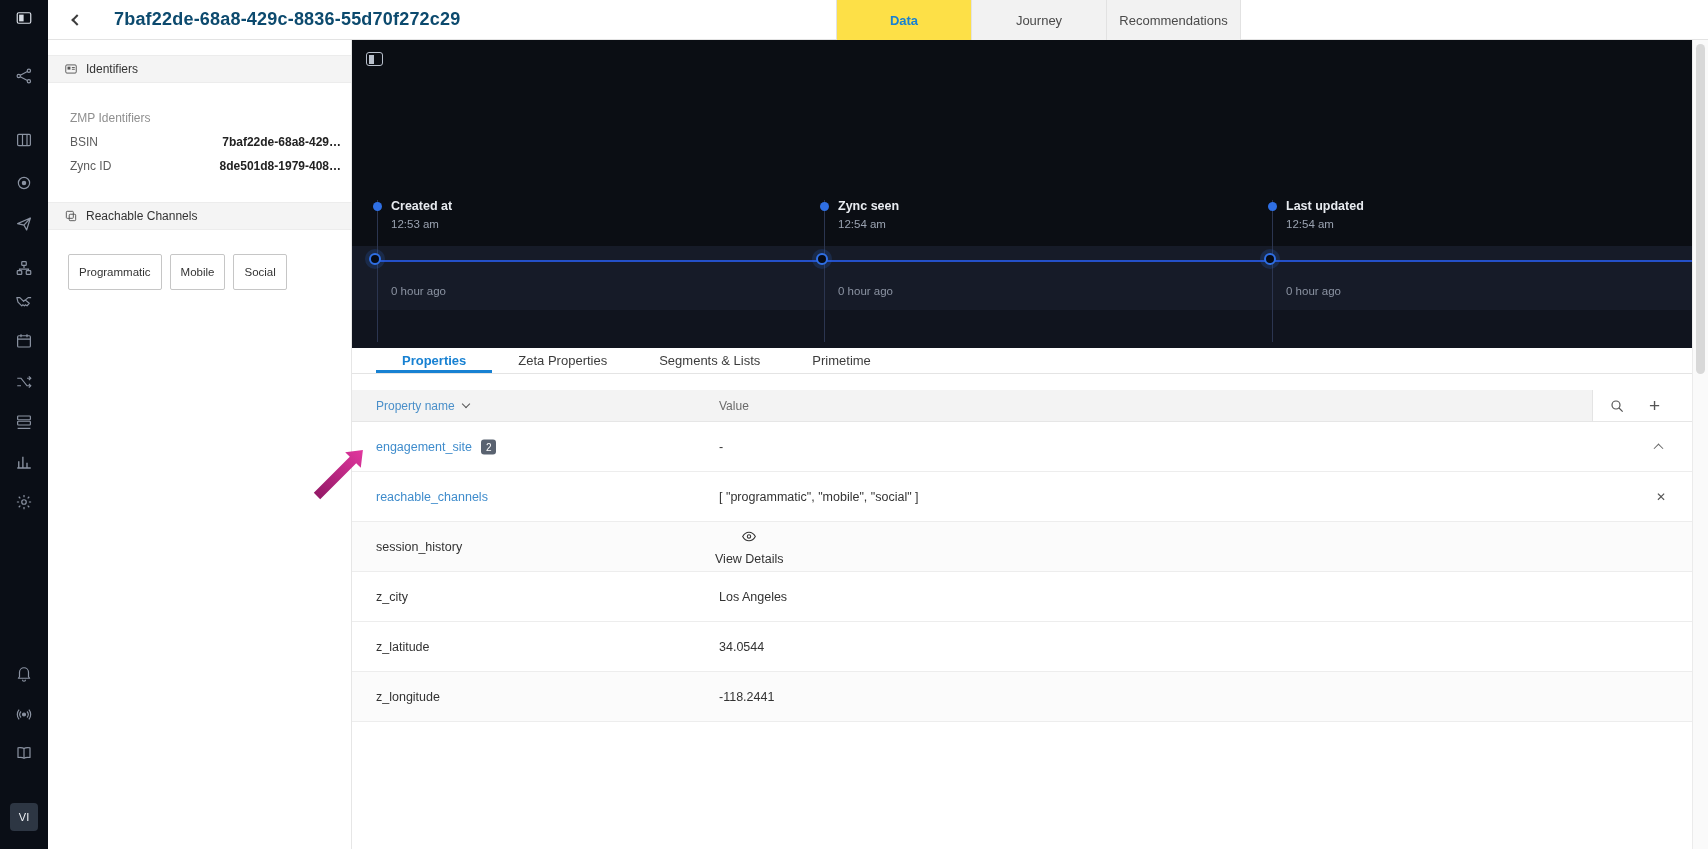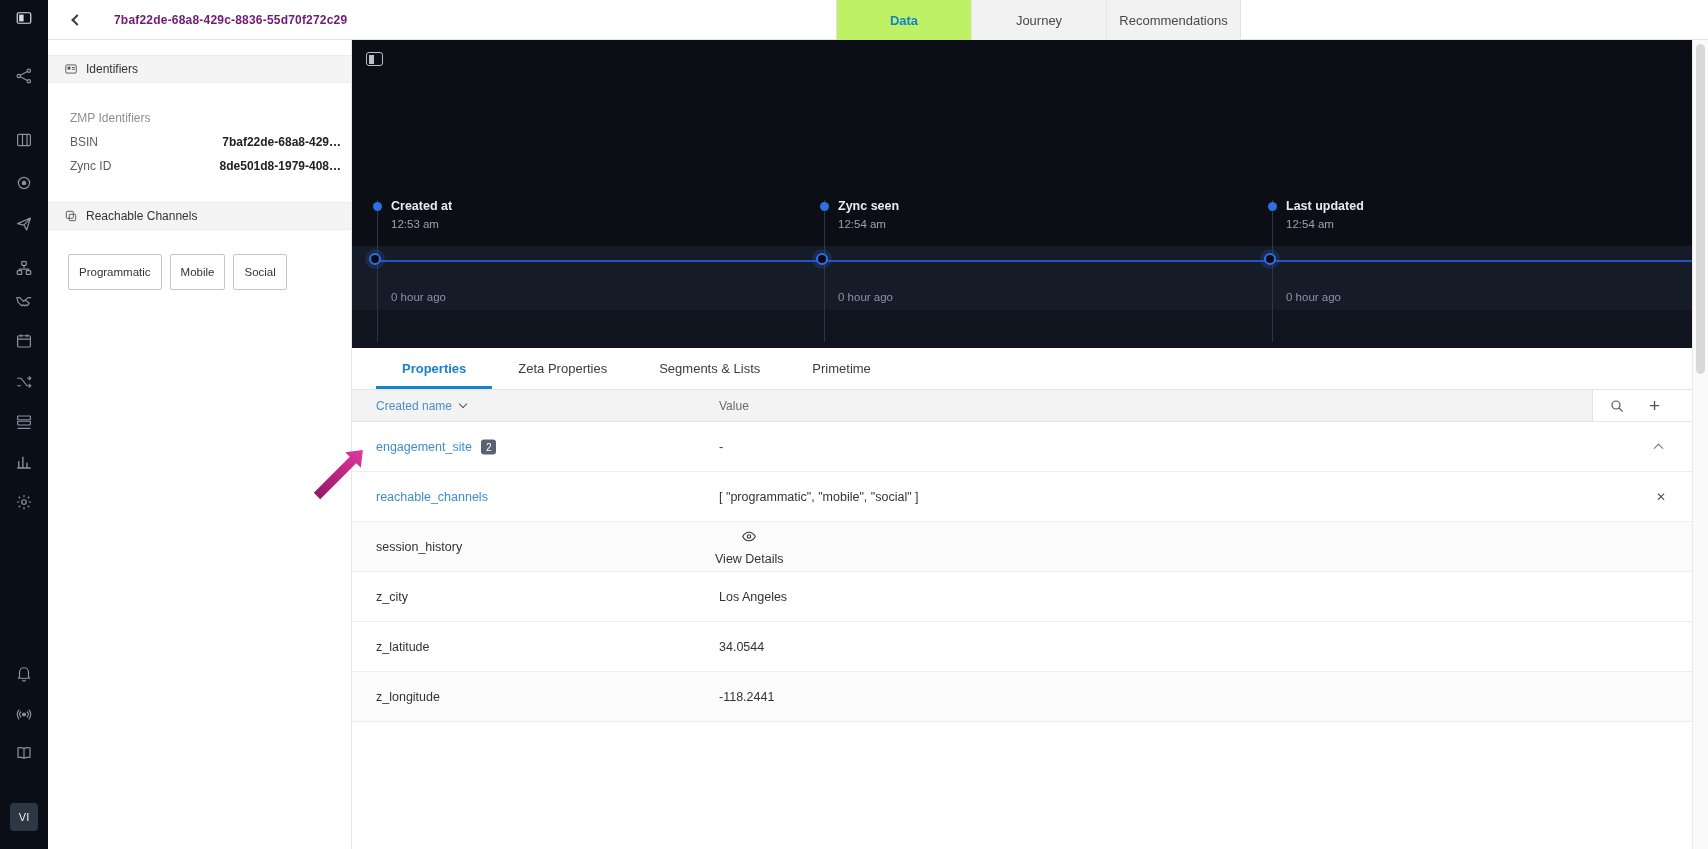--- a/index.html
+++ b/index.html
@@ -10,25 +10,25 @@
   .rail { position:absolute; left:0; top:0; width:48px; height:849px; background:#0a0e16; z-index:6; }
   .rail-icon { position:absolute; left:12px; width:24px; height:24px; display:flex; align-items:center; justify-content:center; color:#8b93a2; cursor:pointer; }
   .rail-icon svg { width:18px; height:18px; }
   .rail-icon.logo { color:#d9dee6; }
   .rail-avatar { position:absolute; left:10px; top:803px; width:28px; height:28px; background:#2d3643; color:#eef1f5; border-radius:4px; display:flex; align-items:center; justify-content:center; font-size:11px; cursor:pointer; }
 
   
   .topbar { position:absolute; left:48px; top:0; width:1660px; height:40px; background:#fff; border-bottom:1px solid #e3e3e3; display:flex; align-items:center; z-index:5; }
   .back-btn { margin-left:16px; width:22px; height:22px; display:flex; align-items:center; justify-content:center; cursor:pointer; }
   .back-chev { width:8px; height:8px; border-left:2px solid #3c3c3c; border-bottom:2px solid #3c3c3c; transform:rotate(45deg); margin-left:3px; }
-  .page-title { margin-left:28px; font-size:12px; font-weight:bold; color:#701a75; letter-spacing:.2px; }
+  .page-title { margin-left:28px; font-size:18px; font-weight:bold; color:#0c4a6e; letter-spacing:.2px; }
   .top-tabs { position:absolute; left:788px; top:0; height:40px; display:flex; }
   .top-tab { width:135px; height:40px; display:flex; align-items:center; justify-content:center; font-size:13px; color:#4a4a4a; background:#f2f2f2; border-left:1px solid #e2e2e2; cursor:pointer; }
   .top-tab:last-child { border-right:1px solid #e2e2e2; }
-  .top-tab.active { background:#bef264; color:#1781d2; font-weight:bold; }
+  .top-tab.active { background:#fde047; color:#1781d2; font-weight:bold; }
 
   
   .left-panel { position:absolute; left:48px; top:40px; width:304px; height:809px; background:#fff; border-right:1px solid #e6e6e6; z-index:4; }
   .section-bar { height:28px; background:#f4f4f4; border-top:1px solid #ececec; border-bottom:1px solid #ececec; display:flex; align-items:center; gap:8px; padding:0 16px; font-size:12px; color:#333; }
   .section-bar svg { width:14px; height:14px; color:#555; }
   .bar1 { margin-top:15px; }
   .bar2 { margin-top:29px; }
   .group-title { margin:28px 0 0 22px; font-size:12px; color:#8f8f8f; }
   .id-row { display:flex; justify-content:space-between; align-items:center; margin:10px 10px 0 22px; font-size:12px; }
   .id-label { color:#5c5c5c; }
@@ -43,24 +43,24 @@
   .collapse-icon { position:absolute; left:14px; top:12px; width:17px; height:14px; border:1.5px solid #b9c0cc; border-radius:3px; cursor:pointer; }
   .collapse-icon::before { content:""; position:absolute; left:1.5px; top:1.5px; bottom:1.5px; width:5px; background:#b9c0cc; }
   .tl-line { position:absolute; left:25px; right:0; top:220px; height:2px; background:#2450c8; }
   .tl-event { position:absolute; top:0; bottom:0; width:0; }
   .ev1 { left:25px; } .ev2 { left:472px; } .ev3 { left:920px; }
   .tl-vline { position:absolute; left:0; top:160px; height:142px; width:1px; background:#2b3550; }
   .tl-dot-small { position:absolute; left:-4px; top:162px; width:9px; height:9px; border-radius:50%; background:#2f6fe4; }
   .tl-dot-big { position:absolute; left:-8px; top:213px; width:12px; height:12px; border-radius:50%; background:#060b16; border:2px solid #2f6fe4; box-shadow:0 0 0 4px rgba(47,111,228,.18); cursor:pointer; }
   .tl-title { position:absolute; left:14px; top:159px; font-size:12.5px; font-weight:bold; color:#e8ebf0; white-space:nowrap; }
   .tl-time { position:absolute; left:14px; top:178px; font-size:11.5px; color:#9aa2b0; white-space:nowrap; }
-  .tl-ago { position:absolute; left:14px; top:245px; font-size:11.5px; color:#8b93a2; white-space:nowrap;margin-top:6px; }
-
-  
-  .detail-tabs { position:absolute; left:352px; top:348px; width:1340px; height:42px; background:#fff; border-bottom:1px solid #e4e4e4; display:flex; align-items:stretch; padding-left:24px; }
+  .tl-ago { position:absolute; left:14px; top:245px; font-size:11.5px; color:#8b93a2; white-space:nowrap; }
+
+  
+  .detail-tabs { position:absolute; left:352px; top:348px; width:1340px; height:26px; background:#fff; border-bottom:1px solid #e4e4e4; display:flex; align-items:stretch; padding-left:24px; }
   .detail-tab { display:flex; align-items:center; padding:0 26px; font-size:13px; color:#3c3c3c; cursor:pointer; position:relative; }
   .detail-tab.active { color:#1781d2; font-weight:bold; }
   .detail-tab.active::after { content:""; position:absolute; left:0; right:0; bottom:0; height:3px; background:#1781d2; }
 
   
   .table-header { position:absolute; left:352px; top:390px; width:1340px; height:32px; display:flex; }
   .th-main { flex:1; background:#f3f3f3; border-bottom:1px solid #e6e6e6; position:relative; display:flex; align-items:center; }
   .th-name { position:absolute; left:24px; font-size:12px; color:#4a8fc9; display:flex; align-items:center; cursor:pointer; }
   .sort-caret { width:6px; height:6px; border-right:1.5px solid #555; border-bottom:1.5px solid #555; transform:rotate(45deg); display:inline-block; margin-left:8px; margin-top:-3px; }
   .th-value { position:absolute; left:367px; font-size:12px; color:#6b6b6b; }
@@ -275,21 +275,21 @@
   <nav class="detail-tabs">
     <div class="detail-tab active">Properties</div>
     <div class="detail-tab">Zeta Properties</div>
     <div class="detail-tab">Segments &amp; Lists</div>
     <div class="detail-tab">Primetime</div>
   </nav>
 
   <div class="table-header">
     <div class="th-main">
       <span class="th-name">
-        <span>Created name</span>
+        <span>Property name</span>
         <span class="sort-caret"></span>
       </span>
       <span class="th-value">Value</span>
     </div>
     <div class="th-tools">
       <svg viewBox="0 0 24 24" fill="none" stroke="currentColor" stroke-width="1.8">
           <circle cx="10.5" cy="10.5" r="6"></circle>
           <path d="M15 15l5.5 5.5"></path>
         </svg>
       <span class="plus-btn">+</span>

